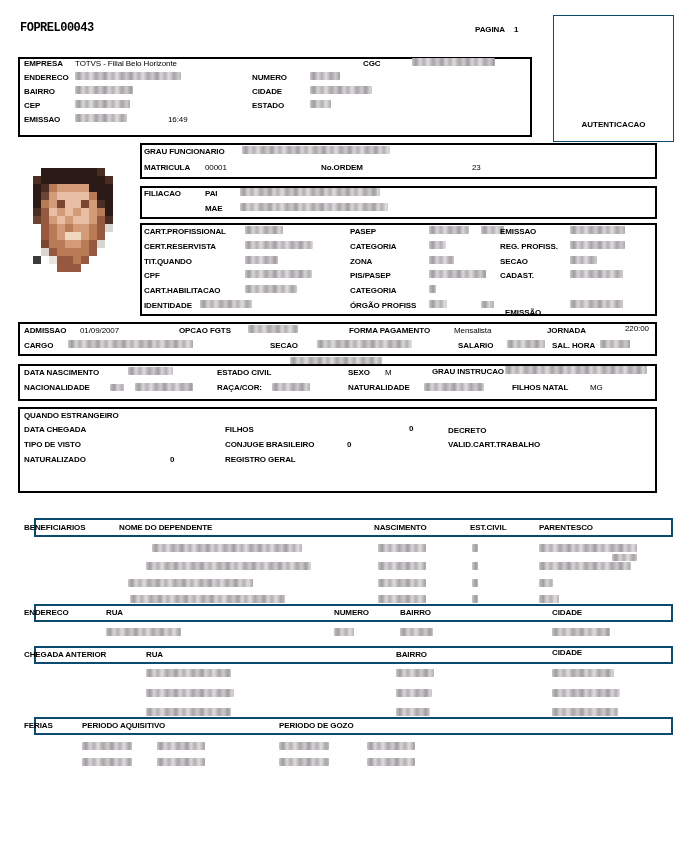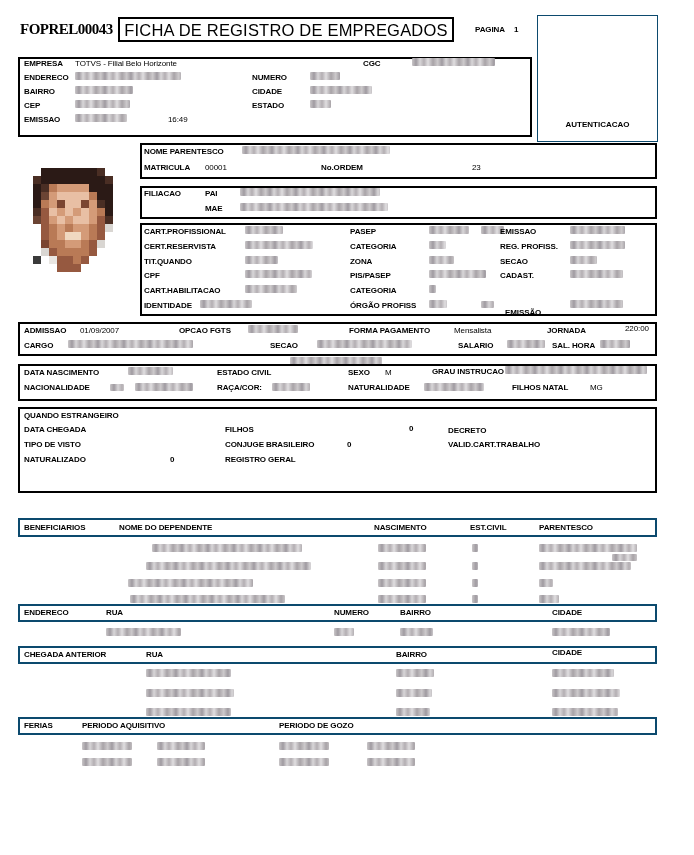--- a/index.html
+++ b/index.html
@@ -1,42 +1,39 @@
 <!DOCTYPE html>
 <html><head>
 <meta charset="utf-8">
 <style>
   html,body{margin:0;padding:0;background:#fff;}
   #page{position:relative;width:694px;height:855px;background:#fff;overflow:hidden;
         font-family:"Liberation Sans",sans-serif;color:#000;}
   .box {position:absolute;border:2px solid #000;box-sizing:border-box;background:#fff;}
-  .hbox{position:absolute;border:2px solid #0c4a6e;box-sizing:border-box;background:#fff;}
+  .hbox{position:absolute;border:2px solid #0c4a6e;box-sizing:border-box;background:#fff;margin-left:16px;}
   .b{position:absolute;font-weight:bold;font-size:8px;line-height:9px;white-space:nowrap;letter-spacing:-0.1px;}
   .v{position:absolute;font-weight:normal;font-size:8px;line-height:9px;white-space:nowrap;letter-spacing:-0.1px;}
   .rx{position:absolute;height:8px;border-radius:1px;
       background:repeating-linear-gradient(90deg,#c9c6c8 0px,#9f9aa0 4px,#d8d6d8 8px,#b3aeb2 12px,#e0dee0 16px,#a8a3a7 21px,#cfccce 26px);
       filter:blur(0.6px);}
   .rx.sm{height:7px;}
-  #report-code{position:absolute;left:20px;top:21px;font-family:Liberation Serif, serif;
-      font-size:15px;font-weight:bold;letter-spacing:-0.5px;}
+  #report-code{position:absolute;left:20px;top:21px;font-family:Liberation Mono, monospace;
+      font-size:12px;font-weight:bold;letter-spacing:-0.5px;}
   #title-box{left:118px;top:17px;width:336px;height:25px;text-align:center;}
   #title-box span{display:block;font-size:16.5px;line-height:22px;letter-spacing:0.2px;}
   #auth-box{left:537px;top:15px;width:121px;height:127px;border-width:1px;}
   #auth-label{position:absolute;left:0;right:0;bottom:12px;text-align:center;font-size:8px;font-weight:bold;}
   #photo{position:absolute;left:25px;top:168px;}
 </style>
 </head>
 <body>
 
 <div id="page">
 
   <span id="report-code">FOPREL00043</span>
-  <div id="title-box" class="box">
-    <span>FICHA DE REGISTRO DE EMPREGADOS</span>
-  </div>
   <span class="b" style="left:475px;top:25px">PAGINA</span>
   <span class="v" style="left:514px;top:25px;font-weight:bold">1</span>
   <div id="auth-box" class="hbox">
     <span id="auth-label">AUTENTICACAO</span>
   </div>
 
   <div class="box" style="left:18px;top:57px;width:514px;height:80px"></div>
   <span class="b" style="left:24px;top:59px">EMPRESA</span>
   <span class="v" style="left:75px;top:59px">TOTVS - Filial Belo Horizonte</span>
   <span class="b" style="left:363px;top:59px">CGC</span>
@@ -135,21 +132,21 @@
       <rect x="64" y="80" width="8" height="8" fill="#965940"></rect>
     <rect x="8" y="88" width="8" height="8" fill="#3a3a3a"></rect>
       <rect x="24" y="88" width="8" height="8" fill="#e9e6e2"></rect>
       <rect x="32" y="88" width="16" height="8" fill="#965940"></rect>
     <rect x="48" y="88" width="8" height="8" fill="#b97a56"></rect>
       <rect x="56" y="88" width="8" height="8" fill="#965940"></rect>
     <rect x="32" y="96" width="24" height="8" fill="#965940"></rect>
   </svg>
 
   <div class="box" style="left:140px;top:143px;width:517px;height:36px"></div>
-  <span class="b" style="left:144px;top:147px">NOME PARENTESCO</span>
+  <span class="b" style="left:144px;top:147px">GRAU FUNCIONARIO</span>
   <div class="rx" style="left:242px;top:146px;width:148px"></div>
   <span class="b" style="left:144px;top:163px">MATRICULA</span>
   <span class="v" style="left:205px;top:163px">00001</span>
   <span class="b" style="left:321px;top:163px">No.ORDEM</span>
   <span class="v" style="left:472px;top:163px">23</span>
 
   <div class="box" style="left:140px;top:186px;width:517px;height:33px"></div>
   <span class="b" style="left:144px;top:189px">FILIACAO</span>
   <span class="b" style="left:205px;top:189px">PAI</span>
   <div class="rx" style="left:240px;top:188px;width:140px"></div>

